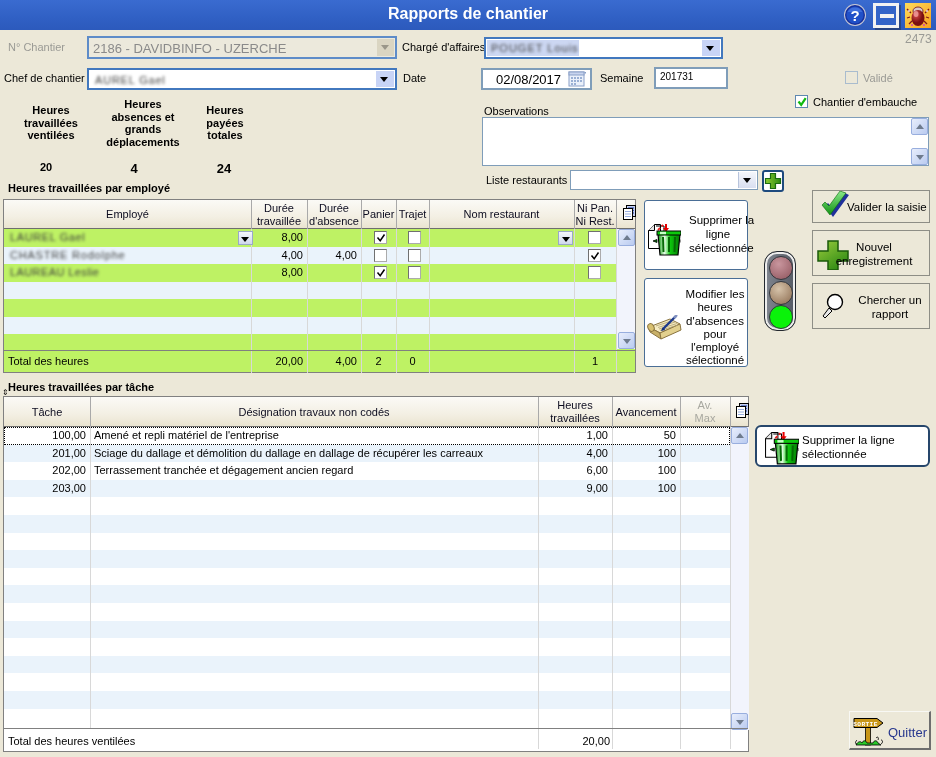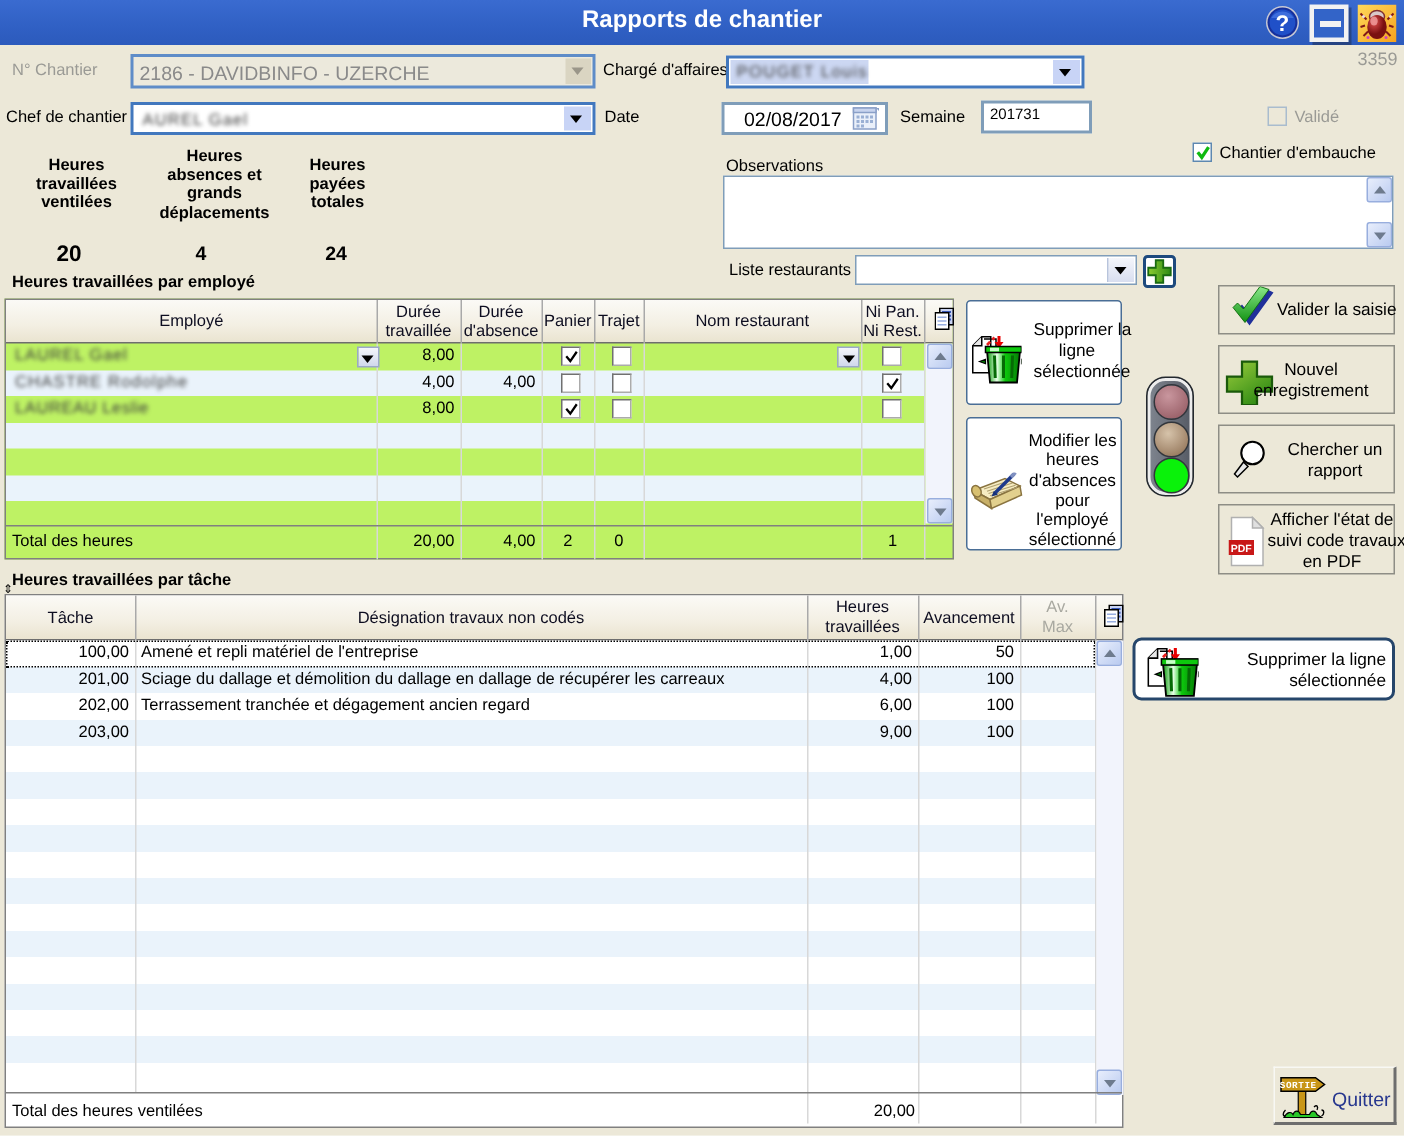--- a/index.html
+++ b/index.html
@@ -59,21 +59,21 @@
       </g>
 <ellipse cx="13" cy="8" rx="5" ry="4" fill="#D8C8C8" stroke="#803030"></ellipse>
 <ellipse cx="13" cy="15" rx="6.5" ry="8" fill="url(#bug)"></ellipse>
 <ellipse cx="11" cy="11" rx="2.5" ry="3" fill="#F0A0A0" opacity=".8"></ellipse>
 <circle cx="7" cy="22" r="1" fill="#D040C0"></circle>
       <circle cx="19" cy="22" r="1" fill="#D040C0"></circle>
       <circle cx="4" cy="8" r="1" fill="#F0E0E0"></circle>
       <circle cx="22" cy="8" r="1" fill="#F0E0E0"></circle>
 </svg>
 
-<div class="a" style="left:905px;top:32px;font-size:12px;color:#9A9A95">3359</div>
+<div class="a" style="left:905px;top:32px;font-size:12px;color:#9A9A95">2473</div>
 
 <div class="hl" style="left:8px;top:41px;color:#9A9A95">N° Chantier</div>
 <div class="a" style="left:87px;top:36px;width:310px;height:23px;background:#ECE9DC;border:2px solid #5E8CC8;box-sizing:border-box">
   <div class="a" style="left:4px;top:3px;font-size:13px;color:#8A8A8A">2186 - DAVIDBINFO - UZERCHE</div>
   <div class="a" style="right:1px;top:1px;width:17px;height:17px;background:#DAD5C2">
         <div class="tri td" style="border-top-color:#9A9689;left:4px"></div>
       </div>
 </div>
 <div class="hl" style="left:402px;top:41px">Chargé d'affaires</div>
 <div class="a" style="left:484px;top:37px;width:239px;height:22px;background:#fff;border:2px solid #4278BE;box-sizing:border-box">
@@ -123,21 +123,21 @@
 <div class="chk" style="left:795px;top:95px;border:1px solid #5E88B0">
       <svg width="13" height="13" viewBox="0 0 13 13">
         <path d="M2.5 5.5l2.7 3.4 4.5-6.8" stroke="#0FBA0F" stroke-width="2.2" fill="none"></path>
       </svg>
     </div>
 <div class="hl" style="left:813px;top:96px">Chantier d'embauche</div>
 
 <div class="a" style="left:11px;top:104px;width:80px;text-align:center;font-weight:bold;line-height:12.5px">Heures<br>travaillées<br>ventilées</div>
 <div class="a" style="left:93px;top:98px;width:100px;text-align:center;font-weight:bold;line-height:12.5px">Heures<br>absences et<br>grands<br>déplacements</div>
 <div class="a" style="left:185px;top:104px;width:80px;text-align:center;font-weight:bold;line-height:12.5px">Heures<br>payées<br>totales</div>
-<div class="a" style="left:11px;top:161px;width:70px;text-align:center;font-weight:bold;font-size:15px">20</div>
+<div class="a" style="left:11px;top:161px;width:70px;text-align:center;font-weight:bold;font-size:11px">20</div>
 <div class="a" style="left:99px;top:161px;width:70px;text-align:center;font-weight:bold;font-size:13px">4</div>
 <div class="a" style="left:189px;top:161px;width:70px;text-align:center;font-weight:bold;font-size:13px">24</div>
 
 <div class="hl" style="left:484px;top:105px">Observations</div>
 <div class="a" style="left:482px;top:117px;width:447px;height:49px;background:#fff;border:1px solid #7F9DB9;box-sizing:border-box">
   <div class="sb" style="right:0;top:0">
         <div class="tri tu"></div>
       </div>
   <div class="sb" style="right:0;bottom:0">
         <div class="tri td"></div>
@@ -319,49 +319,40 @@
   <svg class="a" style="left:5px;top:0px" width="32" height="30" viewBox="0 0 32 30">
     <path d="M7 15 L15 26 L31 4 L25 1 L14 17 L10 12 Z" fill="#20309A"></path>
     <path d="M4 14 L12 24 L28 2 L22 0 L11 15 L7 11 Z" fill="url(#ck)" stroke="#0A6A0A" stroke-width=".6"></path>
     <defs>
           <linearGradient id="ck" x1="0" y1="0" x2="0" y2="1">
             <stop offset="0" stop-color="#8AE88A"></stop>
             <stop offset="1" stop-color="#129212"></stop>
           </linearGradient>
         </defs>
   </svg>
-  <div class="a btxt" style="left:34px;top:9px;width:84px;text-align:right">Valider la saisie</div>
+  <div class="a btxt" style="left:34px;top:9px;width:84px;text-align:left">Valider la saisie</div>
 </div>
 <div class="bbtn" style="left:812px;top:230px;width:118px;height:46px">
   <svg class="a" style="left:3px;top:7px" width="34" height="32" viewBox="0 0 34 32">
     <path d="M12 3h10v10h10v10H22v9H12v-9H2V13h10z" fill="url(#pg)" stroke="#1A5A0A" stroke-width="1.5"></path>
     <defs>
           <linearGradient id="pg" x1="0" y1="0" x2=".7" y2="1">
             <stop offset="0" stop-color="#9ACC3C"></stop>
             <stop offset="1" stop-color="#2E8A14"></stop>
           </linearGradient>
         </defs>
   </svg>
   <div class="a btxt" style="left:20px;top:9px;width:82px;text-align:center">Nouvel<br>enregistrement</div>
 </div>
 <div class="bbtn" style="left:812px;top:283px;width:118px;height:46px">
   <svg class="a" style="left:7px;top:9px" width="26" height="30" viewBox="0 0 26 30">
     <circle cx="15" cy="9" r="7.5" fill="#fff" stroke="#000" stroke-width="1.4"></circle>
     <path d="M9 15l-6 8 2 2 7-7z" fill="#E8E8E8" stroke="#000" stroke-width="1"></path>
   </svg>
   <div class="a btxt" style="left:36px;top:9px;width:82px;text-align:center">Chercher un<br>rapport</div>
-</div>
-<div class="bbtn" style="left:812px;top:336px;width:118px;height:47px">
-  <svg class="a" style="left:6px;top:7px" width="24" height="34" viewBox="0 0 24 34">
-    <path d="M2 1h14l7 7v25H2z" fill="#fff" stroke="#B0B0B0"></path>
-    <path d="M16 1l7 7h-7z" fill="#E0E0E0" stroke="#B0B0B0"></path>
-    <rect x="0" y="16" width="17" height="10" fill="#C81818"></rect>
-    <text x="8.5" y="24" font-family="Liberation Sans" font-size="7" font-weight="bold" fill="#fff" text-anchor="middle">PDF</text>
-  </svg>
-  <div class="a btxt" style="left:32px;top:3px;width:86px;text-align:center">Afficher l'état de<br>suivi code travaux<br>en PDF</div>
 </div>
 
 <div class="a" style="left:8px;top:381px;font-weight:bold">Heures travaillées par tâche</div>
 <div class="a" style="left:2px;top:388px;font-size:8px">⇕</div>
 
 <div class="a" style="left:3px;top:396px;width:746px;height:356px;background:#fff;border:1px solid #808080;box-sizing:border-box">
  <div class="hdr" style="left:0;top:0;width:744px;height:30px"></div>
  <div class="hsep" style="left:86px;height:30px"></div>
  <div class="hsep" style="left:534px;height:30px"></div>
  <div class="hsep" style="left:608px;height:30px"></div>
@@ -446,21 +437,21 @@
     <path d="M11 11 h22 l-2 21 h-18 z" fill="url(#tg2)" stroke="#000" stroke-width="1.2"></path>
     <g stroke="#056A05" stroke-width="2">
           <line x1="16" y1="14" x2="16.5" y2="29"></line>
           <line x1="22" y1="14" x2="22" y2="29"></line>
           <line x1="28" y1="14" x2="27.5" y2="29"></line>
         </g>
     <rect x="10" y="8" width="24" height="4" fill="#0DC80D" stroke="#000"></rect>
     <rect x="13" y="8.8" width="6" height="2.4" fill="#C8FFC8"></rect>
     <path d="M6 18 l4 -1.5 v3 z M38 18 l-4 -1.5 v3 z" fill="#057A05" stroke="#000" stroke-width=".8"></path>
   </svg>
-  <div class="a btxt" style="left:45px;top:6px;width:122px;text-align:right">Supprimer la ligne<br>sélectionnée</div>
+  <div class="a btxt" style="left:45px;top:6px;width:122px;text-align:left">Supprimer la ligne<br>sélectionnée</div>
 </div>
 
 <div class="a" style="left:849px;top:711px;width:82px;height:39px;background:#ECE8D8;border:1px solid #F8F8F4;border-right:2px solid #6E6E6E;border-bottom:2px solid #6E6E6E;box-sizing:border-box">
   <svg class="a" style="left:2px;top:2px" width="34" height="34" viewBox="0 0 34 34">
     <rect x="13.5" y="13" width="5" height="18" fill="#C89618" stroke="#000" stroke-width=".8"></rect>
     <path d="M2 4.5h23l6 4.5-6 4.5H2z" fill="#C89618" stroke="#000"></path>
     <text x="13.5" y="11.5" font-family="Liberation Mono" font-size="6.2" font-weight="bold" fill="#fff" text-anchor="middle" letter-spacing=".4">SORTIE</text>
     <path d="M4 31c2-4 5-4 6-2 1-3 4-3 5 0h6c1-3 4-3 5 0l3 2z" fill="#28C828" stroke="#000" stroke-width=".8"></path>
     <path d="M5 26c-2 2-2 4 0 4M24 24c2-2 3 0 2 2M29 26c2 0 2 3 0 4" fill="none" stroke="#000" stroke-width=".9"></path>
   </svg>

